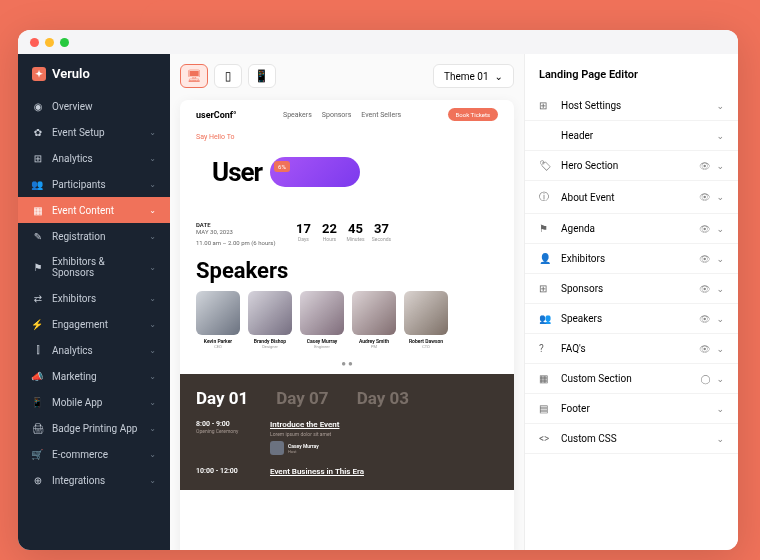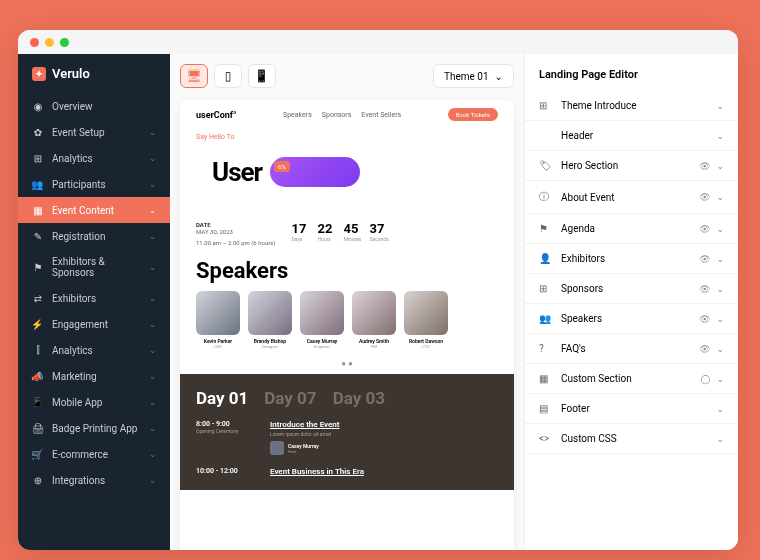--- a/index.html
+++ b/index.html
@@ -34,32 +34,32 @@
 .hero-tag{color:#f0725a;font-size:7px}
 .hero-row{display:flex;align-items:center;gap:8px;margin:16px}
 .hero-title{font-size:26px;font-weight:700;letter-spacing:-1px}
 .hero-img{width:90px;height:30px;border-radius:16px;background:linear-gradient(135deg,#a855f7,#7c3aed);position:relative;overflow:hidden}
 .hero-img2{width:72px;height:26px;border-radius:14px;background:linear-gradient(135deg,#6b7280,#374151)}
 .badge{position:absolute;top:4px;left:4px;background:#f0725a;color:#fff;font-size:6px;padding:2px 4px;border-radius:3px}
 .dateblock{display:flex;gap:16px;padding:8px 16px;align-items:flex-start}
 .dateinfo{font-size:6px;color:#666}
 .dateinfo .lab{font-weight:600;color:#111;font-size:6px}
 .countdown{display:flex;gap:2px}
-.cd-cell{}
+.cd-cell{text-align:center}
 .cd-num{font-size:13px;font-weight:700;width:24px}
 .cd-lab{font-size:5px;color:#999}
 .spk-title{font-size:22px;font-weight:700;padding:4px 16px}
 .speakers{display:flex;gap:8px;padding:4px 16px}
 .spk{text-align:center}
 .spk-pic{width:44px;height:44px;border-radius:6px;background:linear-gradient(135deg,#d1d5db,#6b7280)}
 .spk-name{font-size:5px;font-weight:600;margin-top:3px}
 .spk-role{font-size:4px;color:#999}
 .dots{text-align:center;padding:6px;font-size:8px;color:#999}
 .agenda{background:#3d3530;color:#fff;padding:14px 16px}
-.days{display:flex;gap:16px;font-size:17px;font-weight:700}
+.days{display:flex;gap:28px;font-size:17px;font-weight:700}
 .days .dim{color:#7a6f68}
 .slot{display:flex;gap:14px;margin-top:12px;font-size:7px}
 .slot-time{width:60px}
 .slot-time .t{font-weight:600}
 .slot-time .s{color:#a89b94;font-size:5px}
 .slot-main .h{font-weight:600;text-decoration:underline;font-size:8px}
 .slot-main .d{color:#a89b94;font-size:5px;margin-top:2px}
 .speaker-mini{display:flex;gap:4px;margin-top:4px;align-items:center}
 .mini-pic{width:14px;height:14px;border-radius:3px;background:#6b7280}
 .mini-name{font-size:5px;font-weight:600}
@@ -286,21 +286,21 @@
             </div>
         </div>
       </div>
     </div>
 
     <div class="rpanel">
       <div class="rhead">Landing Page Editor</div>
       <div id="rlist">
           <div class="ritem">
             <span class="ricon">⊞</span>
-            <span class="rlabel">Theme Introduce</span>
+            <span class="rlabel">Host Settings</span>
             <span class="ractions">
               <span>⌄</span>
             </span>
           </div>
           <div class="ritem">
             <span class="ricon"></span>
             <span class="rlabel">Header</span>
             <span class="ractions">
               <span>⌄</span>
             </span>

